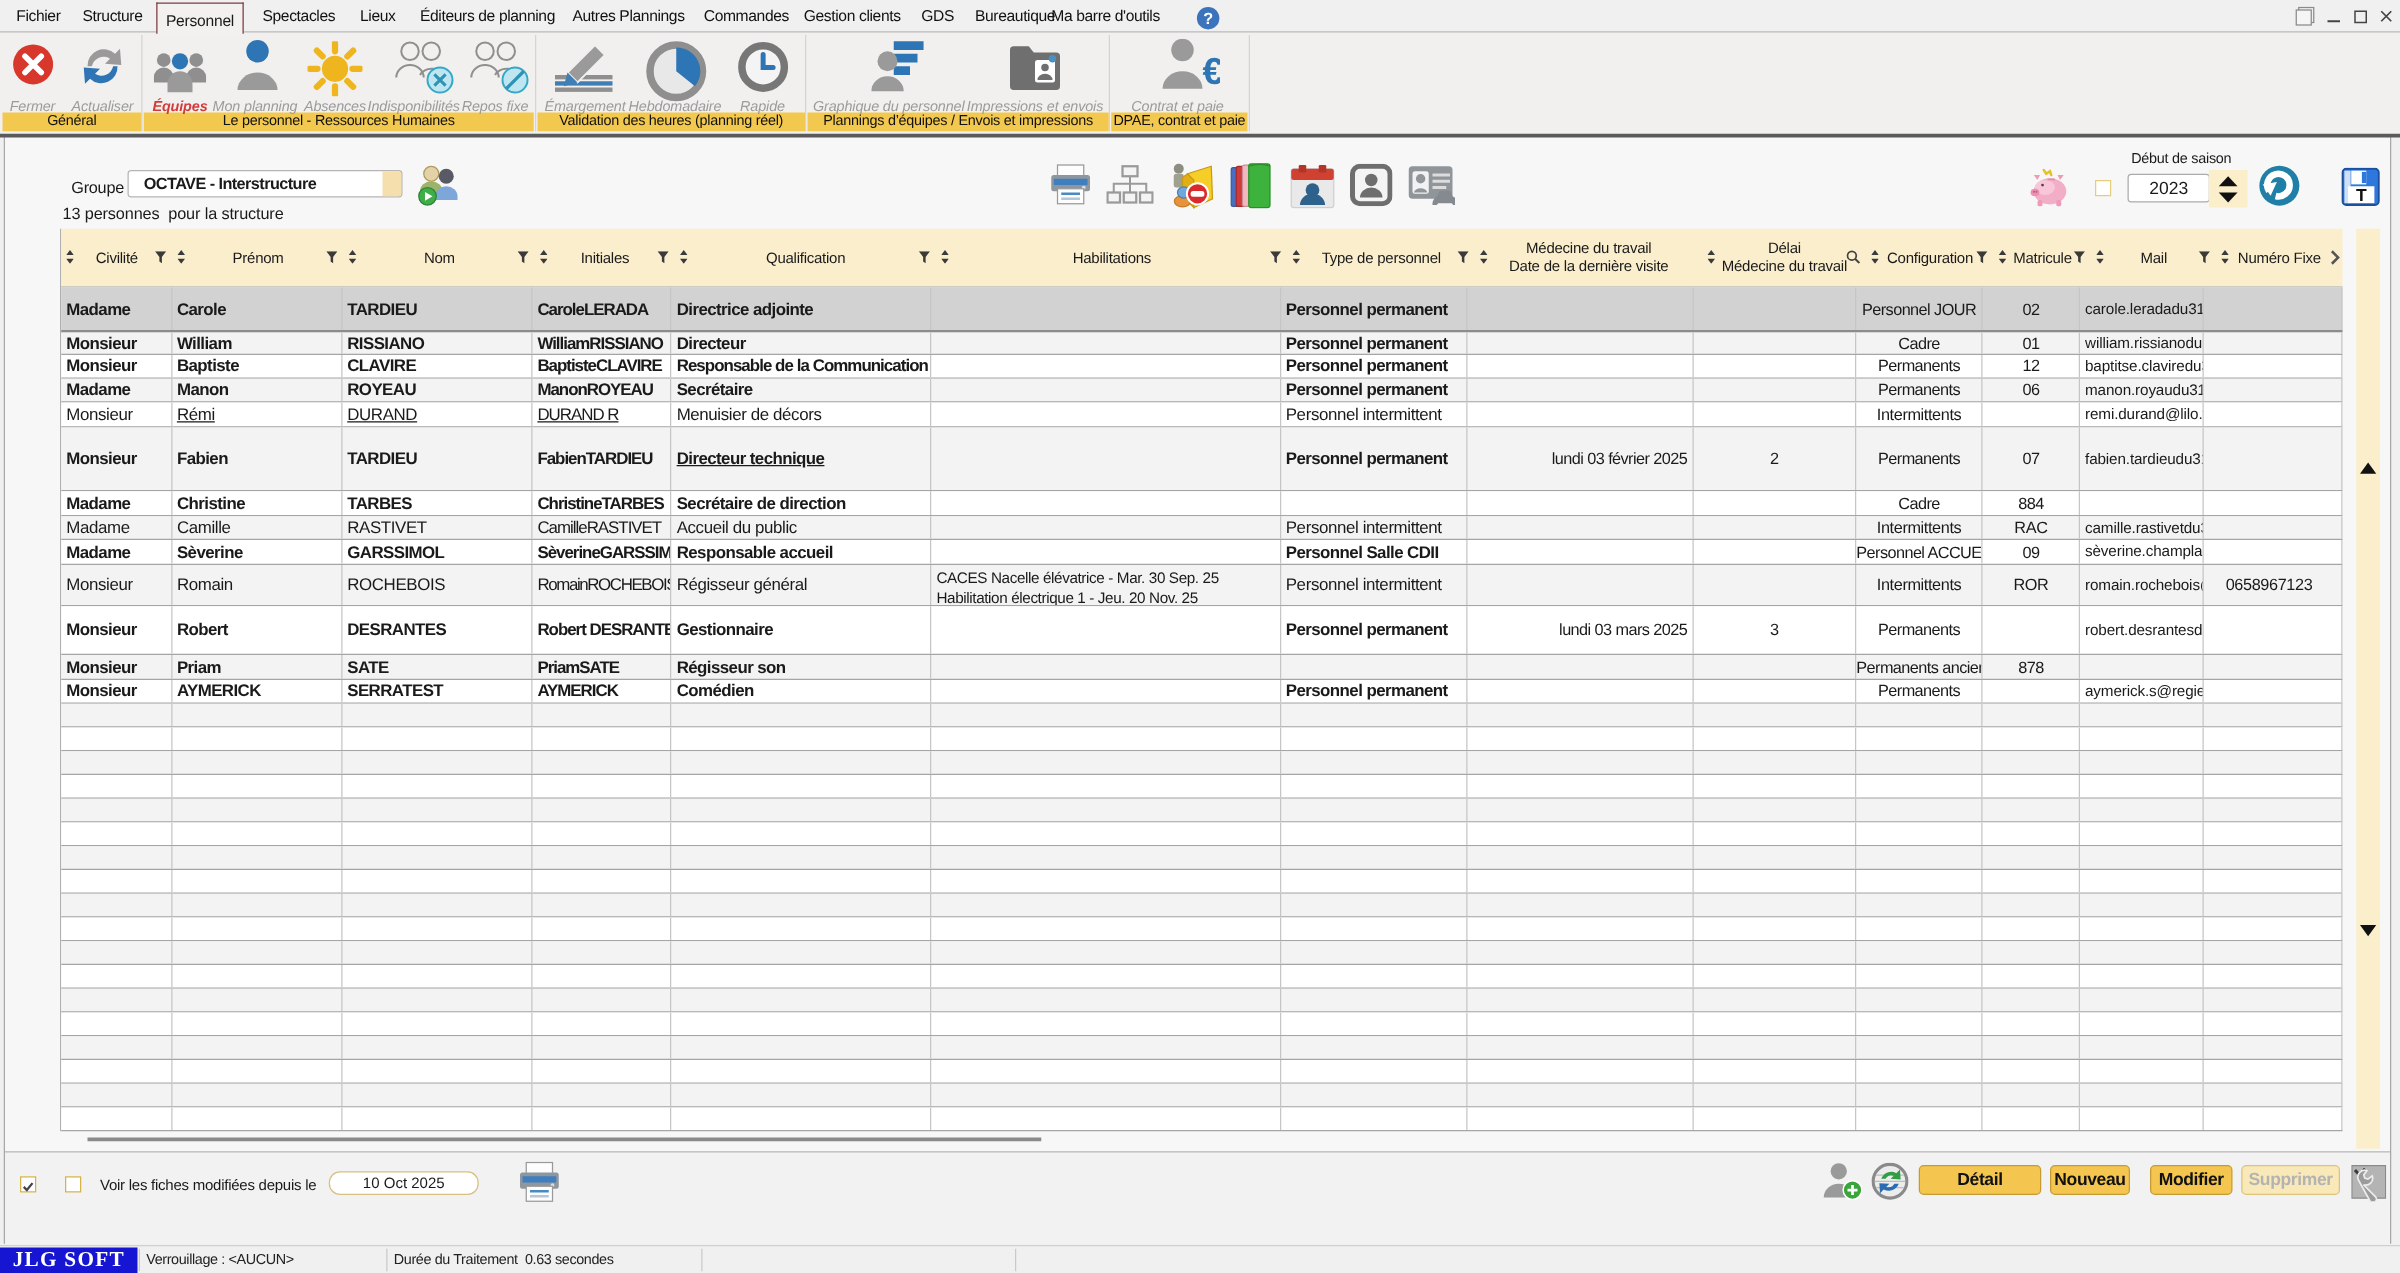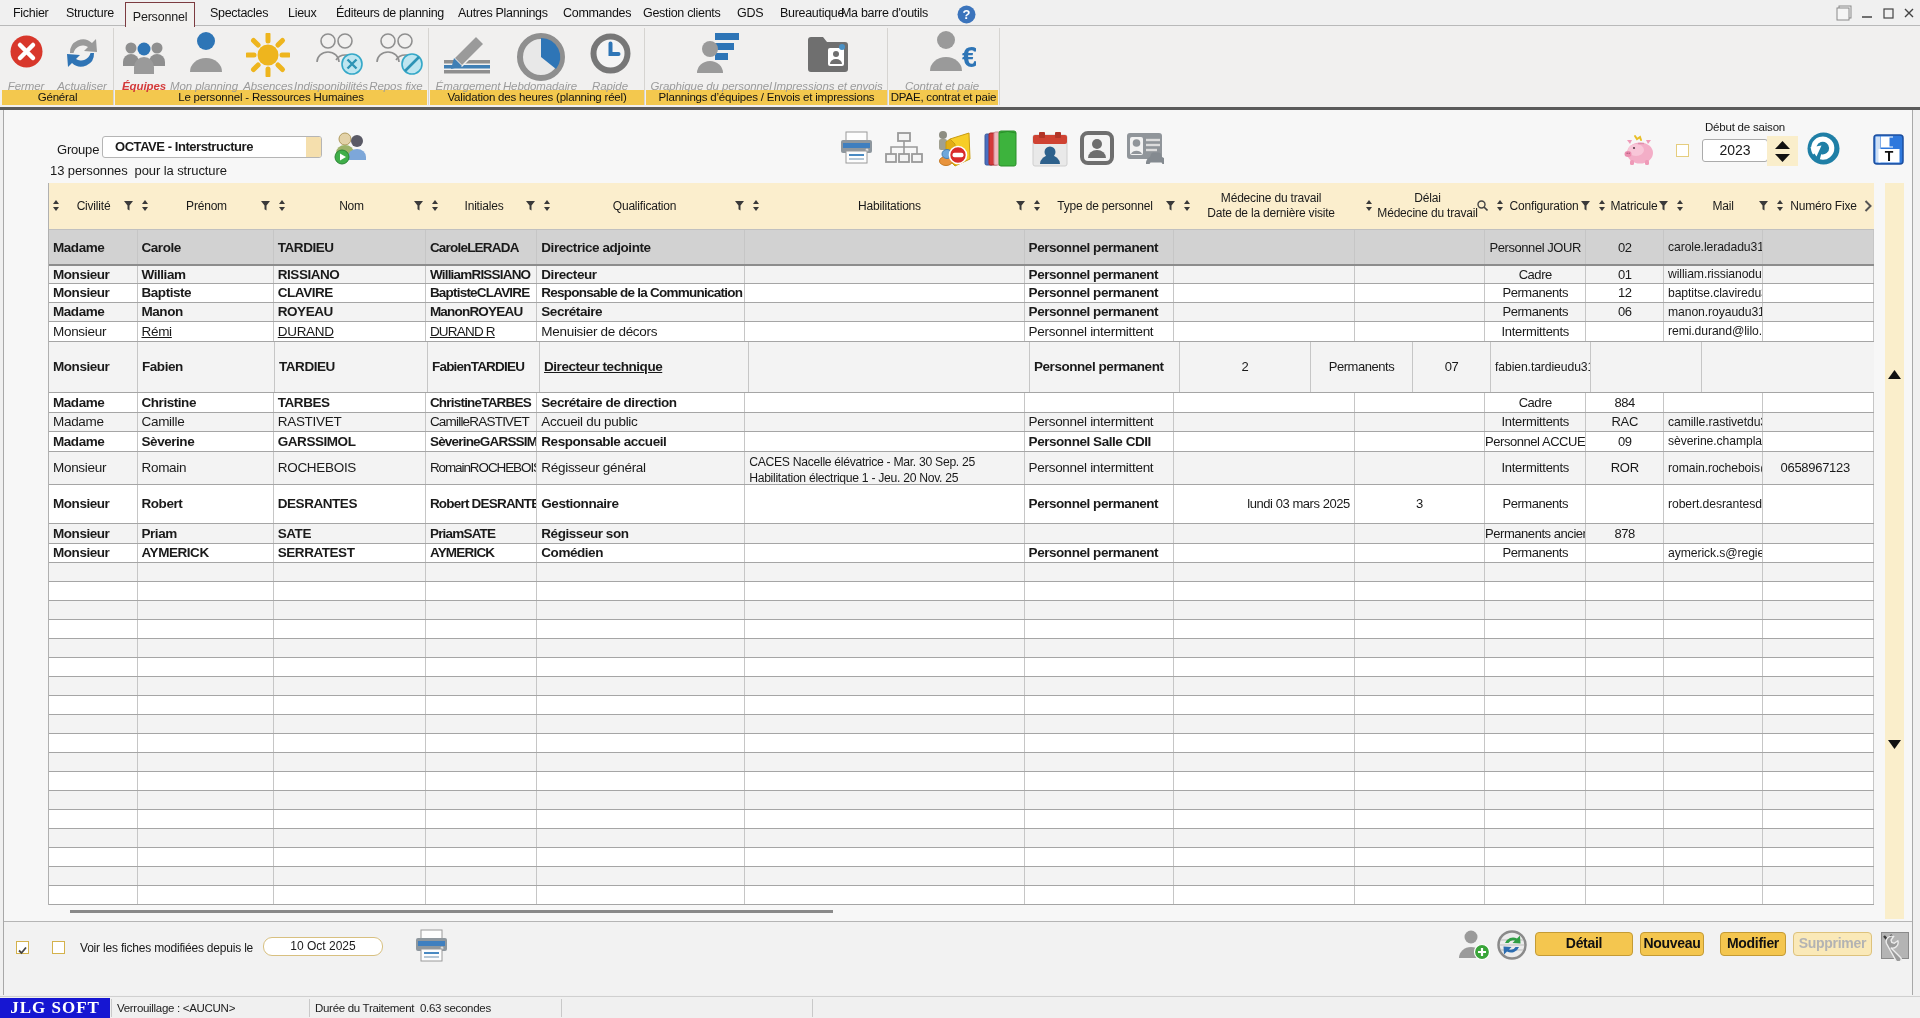--- a/index.html
+++ b/index.html
@@ -510,20 +510,21 @@
 <div class="c13" style="width:101px;line-height:19px;"></div>
 </div>
 <div class="tr g perm" style="height:51px;">
 <div class="c1" style="width:89px;line-height:50px;">Monsieur</div>
 <div class="c2" style="width:137px;line-height:50px;">Fabien</div>
 <div class="c3" style="width:153px;line-height:50px;">TARDIEU</div>
 <div class="c4" style="width:112px;line-height:50px;letter-spacing:-0.8px;">FabienTARDIEU</div>
 <div class="c5" style="width:209px;line-height:50px;text-decoration:underline;">Directeur technique</div>
 <div class="c6" style="width:281px;line-height:50px;"></div>
 <div class="c7" style="width:150px;line-height:50px;">Personnel permanent</div>
+<div class="c8" style="width:182px;line-height:50px;">lundi 03 février 2025</div>
 <div class="c9" style="width:131px;line-height:50px;">2</div>
 <div class="c10" style="width:102px;line-height:50px;">Permanents</div>
 <div class="c11" style="width:78px;line-height:50px;">07</div>
 <div class="c12" style="width:100px;line-height:50px;">fabien.tardieudu31@gmail.com</div>
 <div class="c13" style="width:101px;line-height:50px;"></div>
 </div>
 <div class="tr perm" style="height:20px;">
 <div class="c1" style="width:89px;line-height:19px;">Madame</div>
 <div class="c2" style="width:137px;line-height:19px;">Christine</div>
 <div class="c3" style="width:153px;line-height:19px;">TARBES</div>

